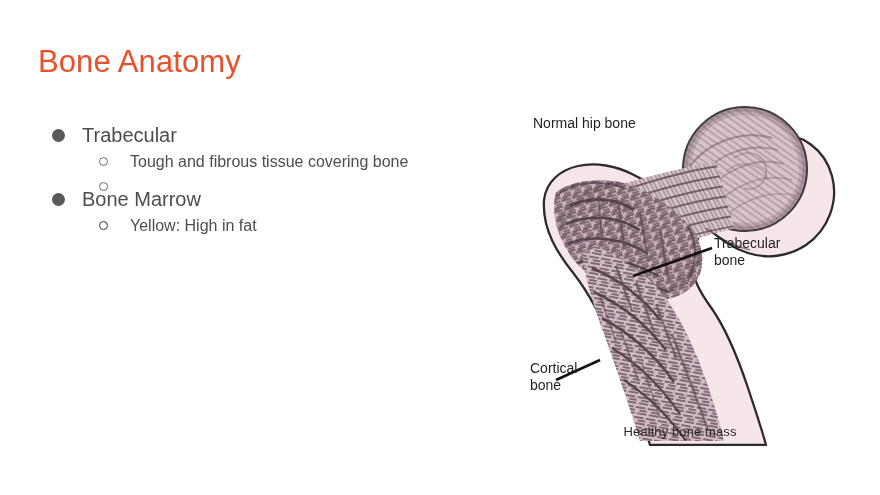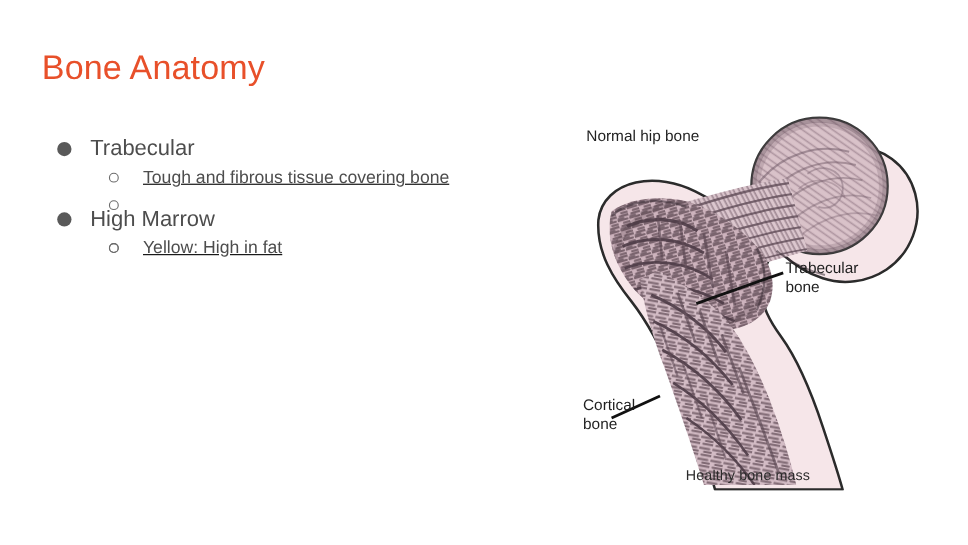--- a/index.html
+++ b/index.html
@@ -45,21 +45,20 @@
     font-size:20px;
     line-height:27px;
     color:#4d4d4d;
     white-space:nowrap;
   }
   .b2-list{margin:0;padding:0;list-style:none;}
   .b2-item{
     position:relative;
     padding-left:84px;
     margin-top:1px;
-    text-decoration:underline;
   }
   .b2-ring{
     position:absolute;
     left:53px;top:7px;
     width:9px;height:9px;
     border-radius:50%;
     border:1.3px solid #6b6b6b;
     background:transparent;
     box-sizing:border-box;
   }
@@ -107,21 +106,21 @@
       </li>
       <li class="b2-item">
         <span class="b2-ring"></span>
       </li>
     </ul>
 
     <div class="group-gap"></div>
 
     <div class="b1-item">
       <span class="b1-dot"></span>
-      <div class="b1-text">High Marrow</div>
+      <div class="b1-text">Bone Marrow</div>
     </div>
     <ul class="b2-list">
       <li class="b2-item">
         <span class="b2-ring"></span>
       </li>
       <li class="b2-item">
         <span class="b2-ring"></span>
         <div class="b2-text">Yellow: High in fat</div>
       </li>
     </ul>

